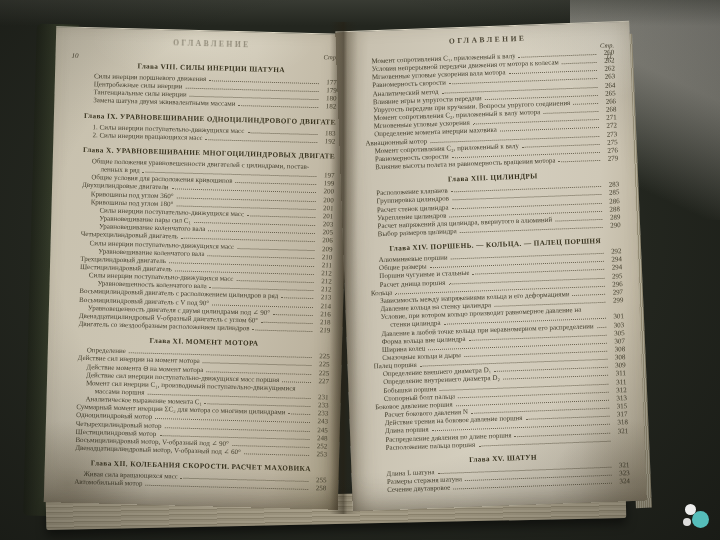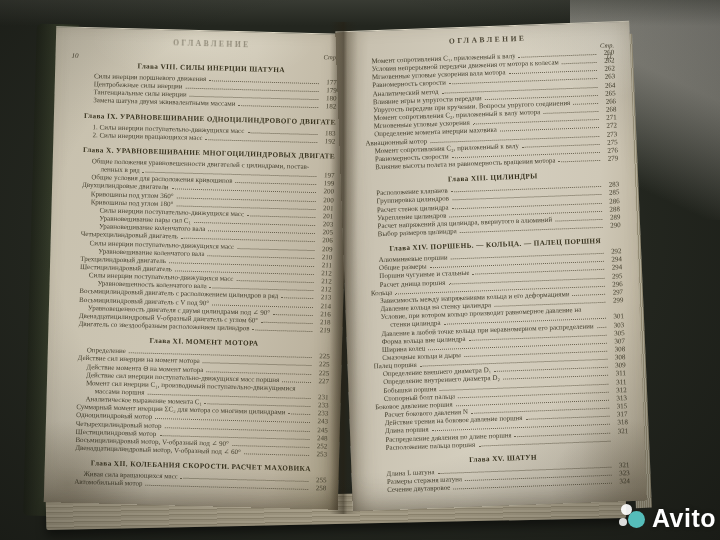--- a/index.html
+++ b/index.html
@@ -588,14 +588,13 @@
 
 <div class="gutter"></div>
 <div class="vignette"></div>
 
 <div class="watermark">
   <span class="wm-logo">
     <span class="c1"></span>
     <span class="c2"></span>
     <span class="c3"></span>
   </span>
-  <span class="wm-text">Avito</span>
 </div>
 
 </body></html>

